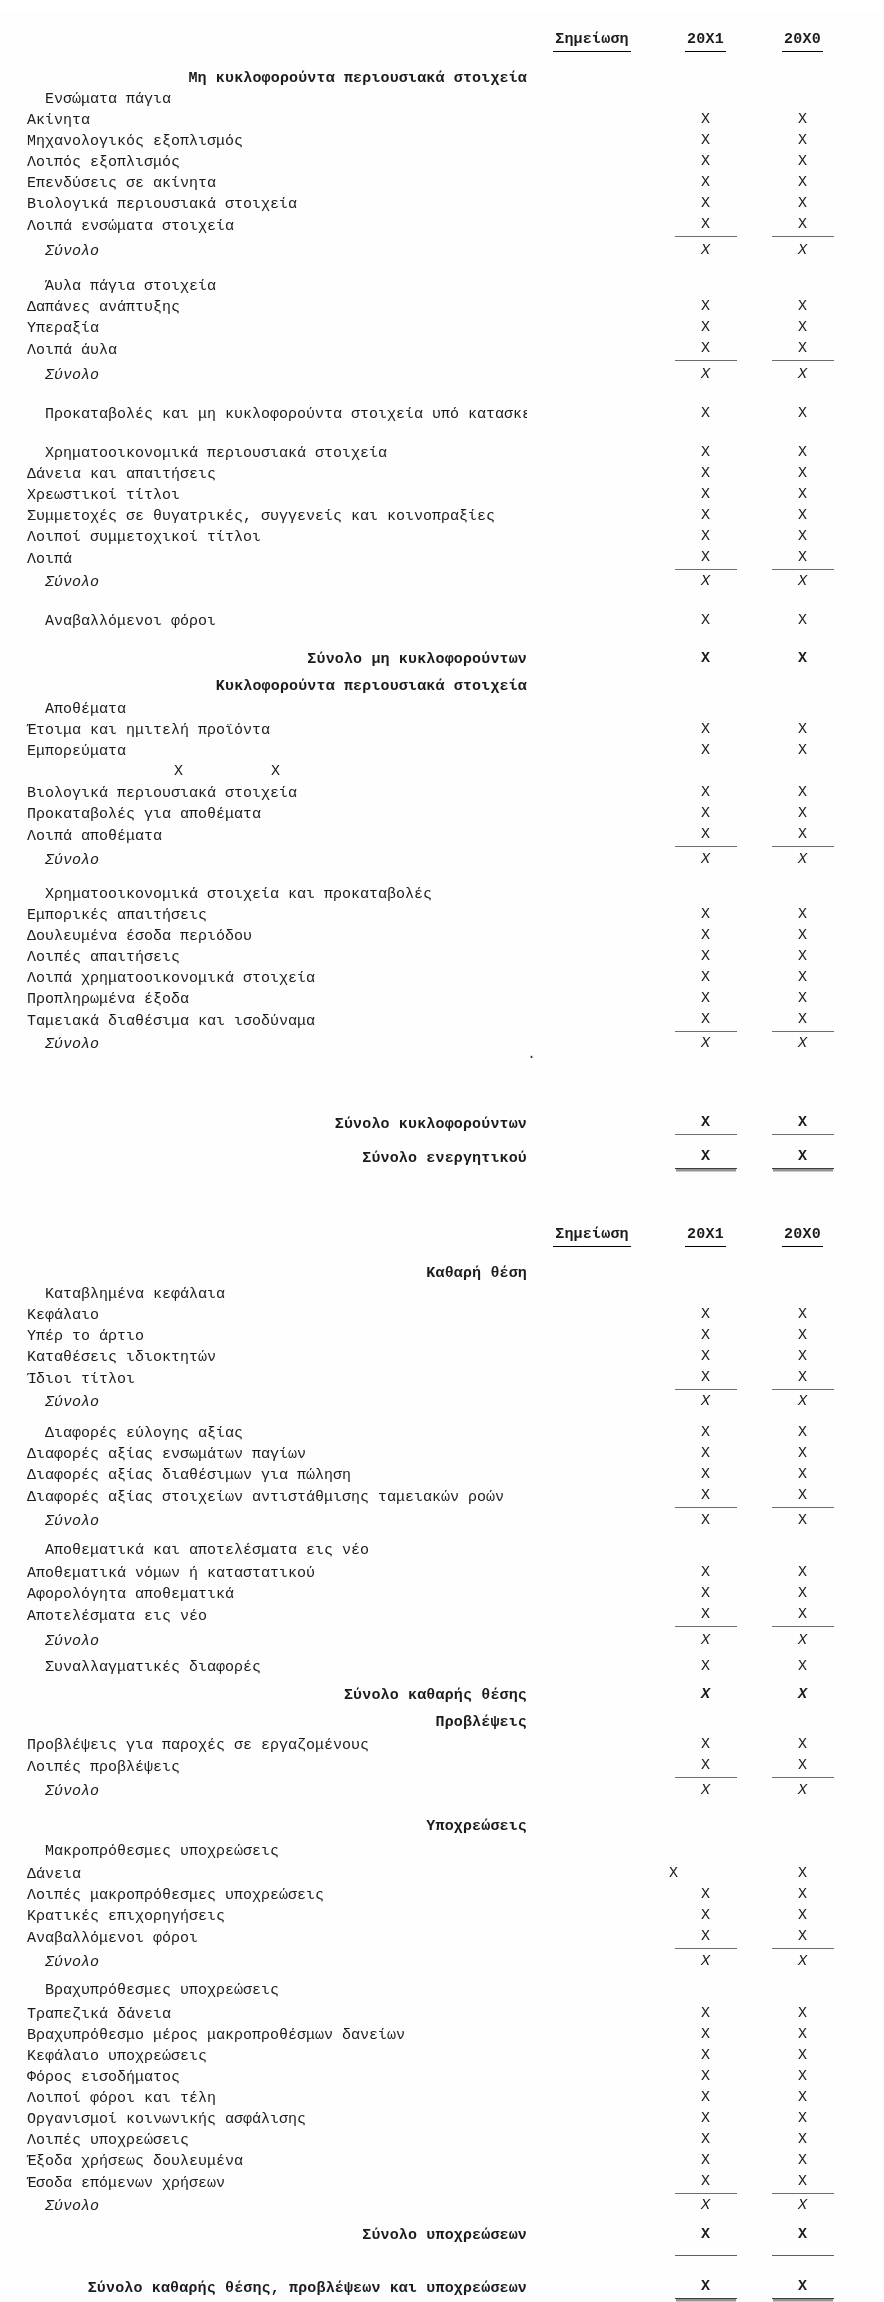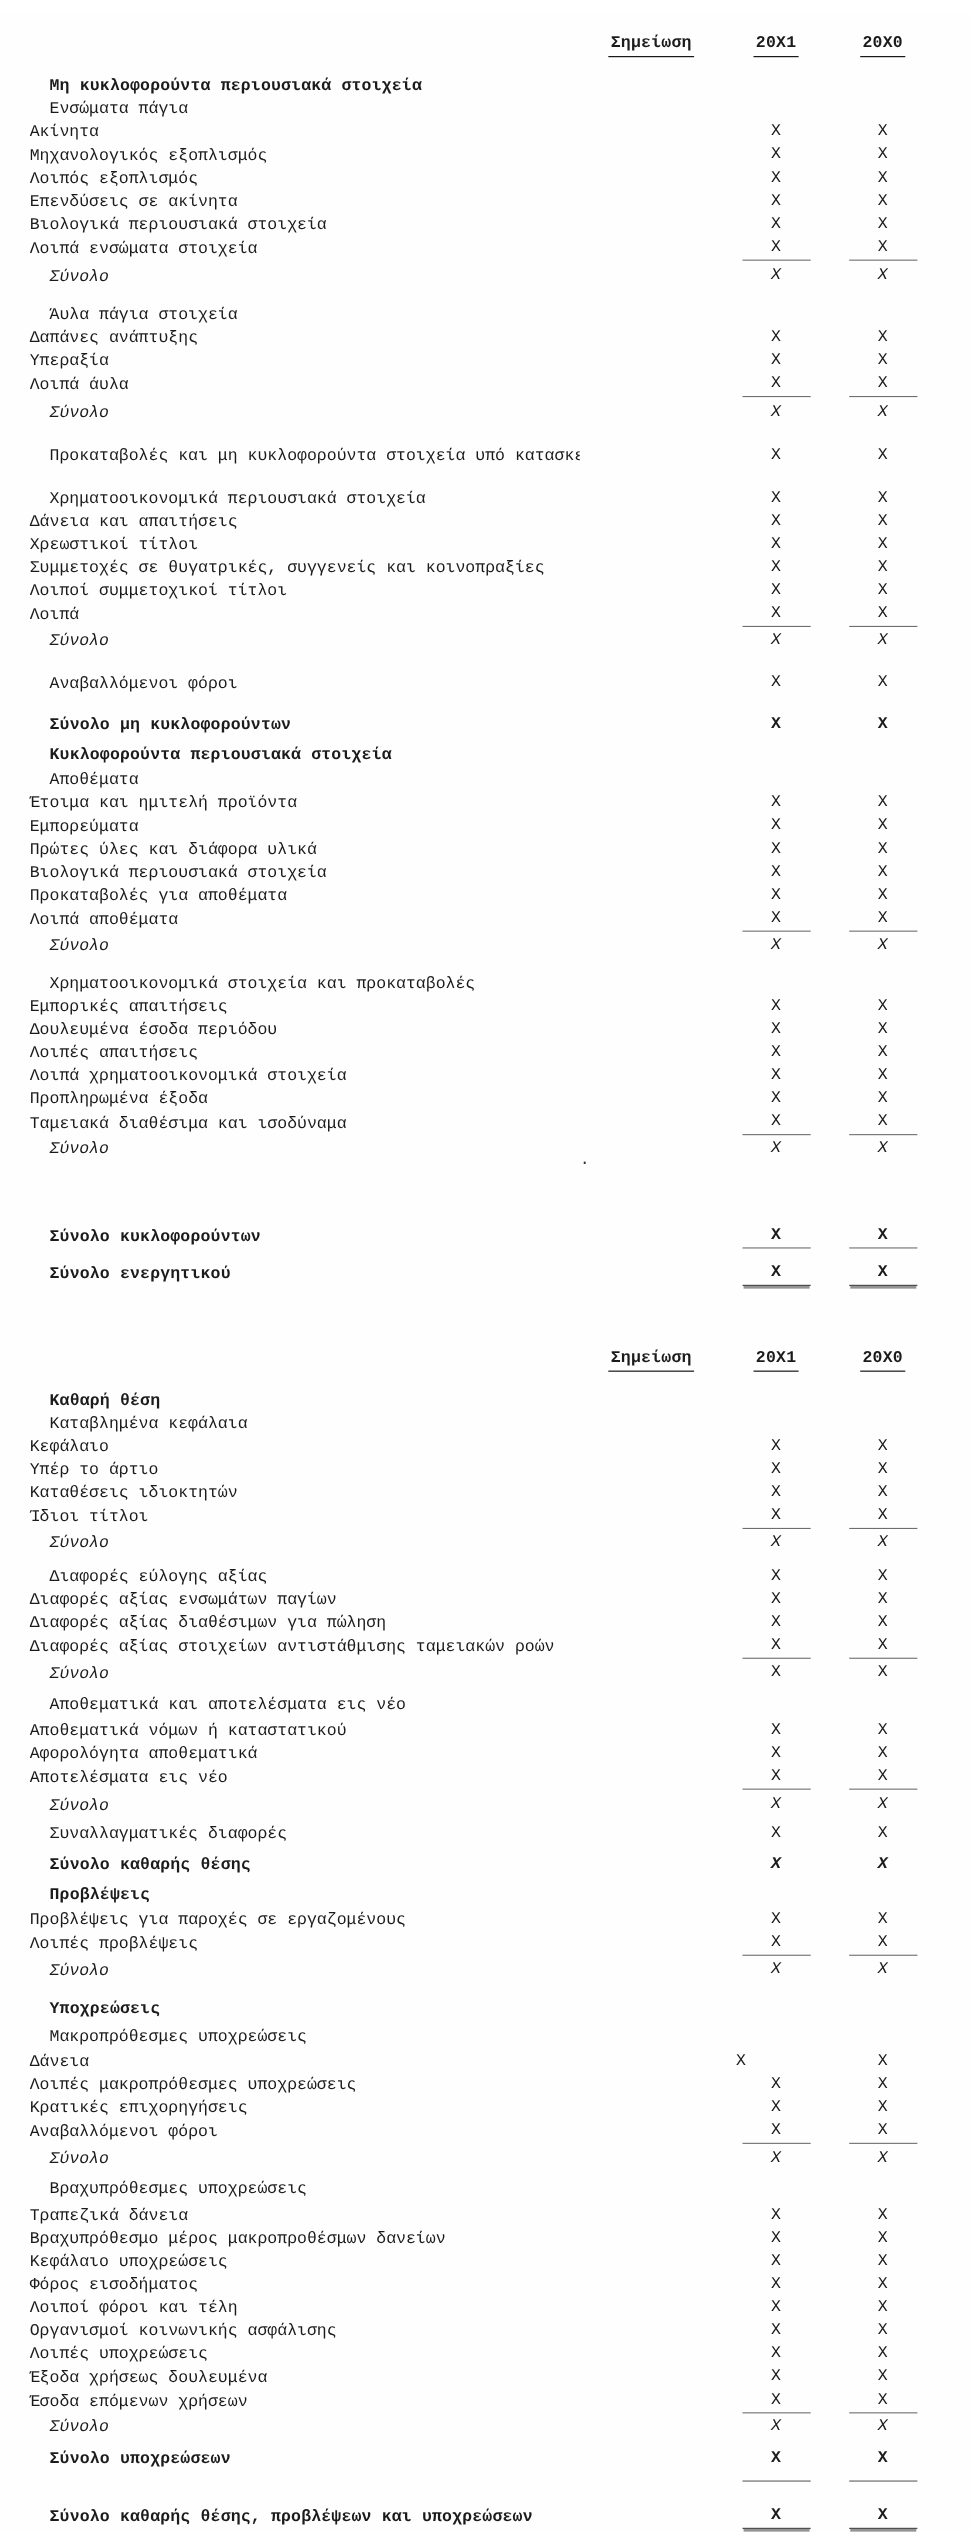--- a/index.html
+++ b/index.html
@@ -38,21 +38,21 @@
     min-height: 21px;
   }
   .lab {
     flex: 1;
     padding-left: 45px;
     line-height: 21px;
     white-space: nowrap;
     overflow: hidden;
   }
   .lab.ind1 { padding-left: 27px; }
-  .lab.bold { font-weight: 700; letter-spacing: 0.15px; }
+  .lab.bold { font-weight: 700; letter-spacing: 0.15px; text-align: right; }
   .lab.italic { font-style: italic; }
 
   .cell {
     width: 97px;
     text-align: center;
     line-height: 20px;
     flex: none;
   }
   .cell.note { width: 130px; }
   .row .cell:last-child { margin-right: 33px; }
@@ -270,21 +270,20 @@
           <div class="cell"><span class="val">X</span></div>
           <div class="cell"><span class="val">X</span></div>
         </div>
         <div class="row">
           <div class="lab ind1">Εμπορεύματα</div>
           <div class="cell note"></div>
           <div class="cell"><span class="val">X</span></div>
           <div class="cell"><span class="val">X</span></div>
         </div>
         <div class="row">
-          <div class="lab ind1">Πρώτες ύλες και διάφορα υλικά</div>
           <div class="cell note"></div>
           <div class="cell"><span class="val">X</span></div>
           <div class="cell"><span class="val">X</span></div>
         </div>
         <div class="row">
           <div class="lab ind1">Βιολογικά περιουσιακά στοιχεία</div>
           <div class="cell note"></div>
           <div class="cell"><span class="val">X</span></div>
           <div class="cell"><span class="val">X</span></div>
         </div>

